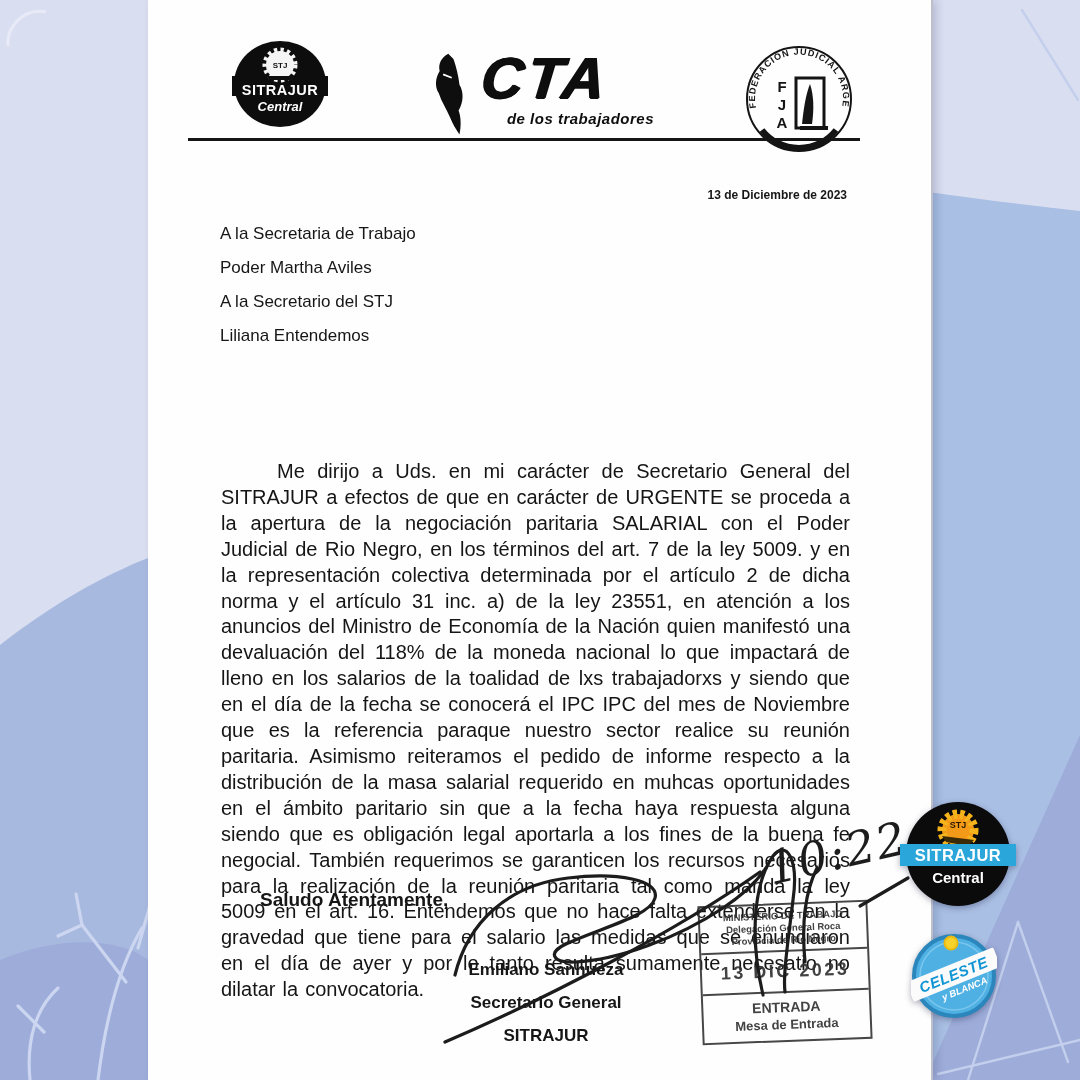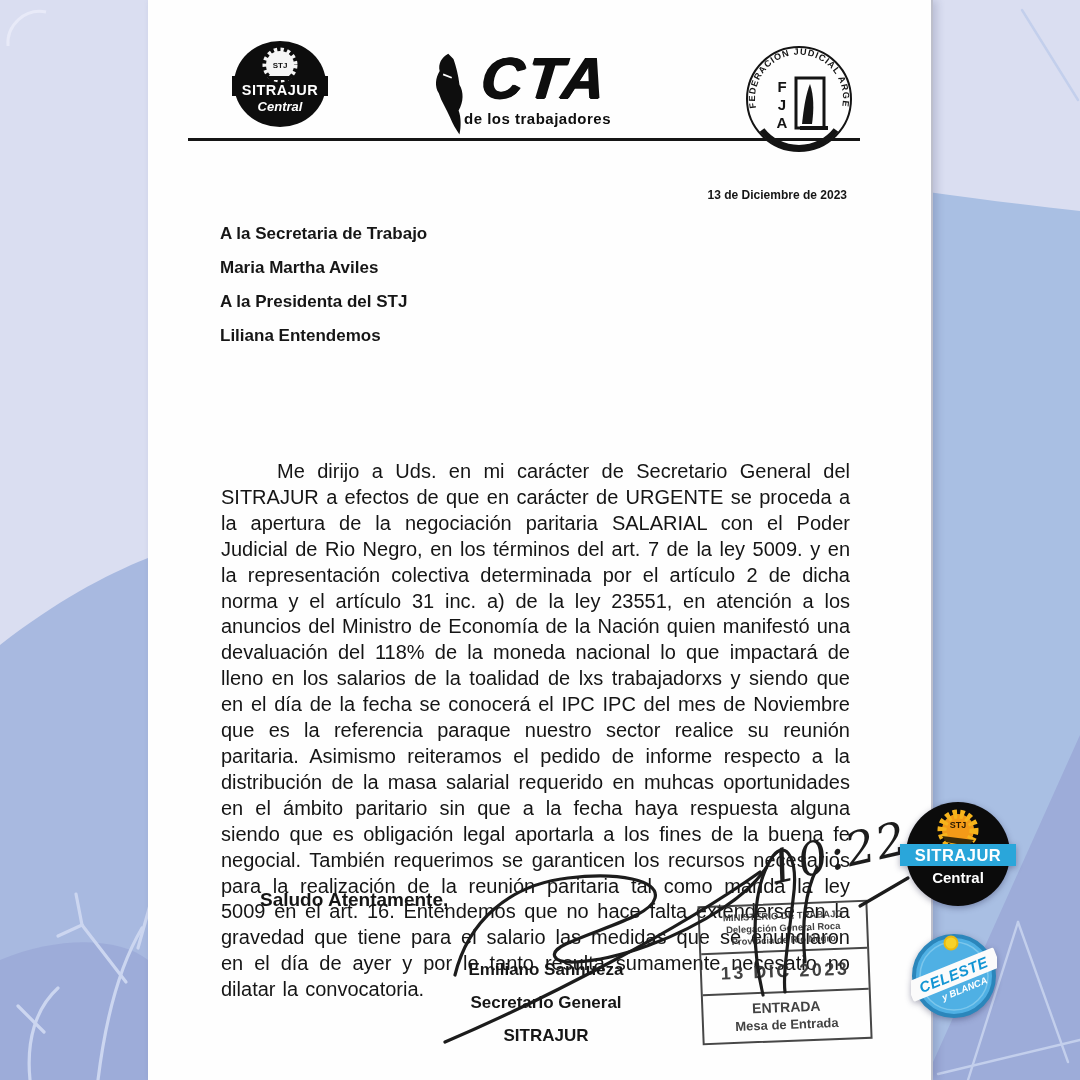--- a/index.html
+++ b/index.html
@@ -21,28 +21,28 @@
   .logo-row{position:absolute;left:0;top:0;width:100%;height:150px;}
   .logo-sitrajur{position:absolute;left:84px;top:40px;}
   .logo-cta{position:absolute;left:276px;top:50px;width:230px;height:92px;}
   .cta-word{
     position:absolute;left:58px;top:-6px;
     font-style:italic;font-weight:bold;font-size:58px;letter-spacing:4px;
     color:#0e0e0e;transform:skewX(-6deg);
     text-shadow:1px 0 #0e0e0e,-1px 0 #0e0e0e,0 1px #0e0e0e;
   }
   .cta-sub{
-    position:absolute;left:40px;top:60px;width:190px;text-align:left;
-    font-weight:bold;font-size:15px;color:#0e0e0e;letter-spacing:.5px;
+    position:absolute;left:40px;top:60px;width:190px;text-align:right;
+    font-weight:bold;font-size:15px;color:#0e0e0e;letter-spacing:.5px;font-style:italic;
   }
   .logo-fja{position:absolute;left:596px;top:44px;}
   .header-rule{position:absolute;left:40px;top:138px;width:672px;height:3px;background:#151515;}
   
   .date-line{position:absolute;top:188px;right:84px;font-weight:bold;font-size:12px;}
-  .recipient{position:absolute;left:72px;font-weight:bold;font-size:17px;}
+  .recipient{position:absolute;left:72px;font-weight:normal;font-size:17px;}
   .r0{top:224px}.r1{top:258px}.r2{top:292px}.r3{top:326px}
   .body-par{
     position:absolute;left:73px;top:459px;width:629px;
     font-size:20px;line-height:25.9px;text-align:justify;text-indent:56px;
     word-spacing:1.5px;color:#151515;
   }
   .closing{position:absolute;left:112px;top:889px;font-size:19px;font-weight:bold;}
   .sig-block{
     position:absolute;left:288px;top:960px;width:220px;
     display:flex;flex-direction:column;align-items:center;gap:13px;
@@ -144,22 +144,22 @@
         <path d="M 58 80 C 60 62 62 50 66 40 C 70 52 70 66 68 80 Z" fill="#141414"></path>
         <path d="M 56 84 L 84 84" stroke="#141414" stroke-width="4"></path>
       </g>
     </svg>
 
     <div class="header-rule"></div>
   </div>
 
   <div class="date-line">13 de Diciembre de 2023</div>
   <div class="recipient r0">A la Secretaria de Trabajo</div>
-  <div class="recipient r1">Maria Martha Aviles</div>
-  <div class="recipient r2">A la Presidenta del STJ</div>
+  <div class="recipient r1">Poder Martha Aviles</div>
+  <div class="recipient r2">A la Secretario del STJ</div>
   <div class="recipient r3">Liliana Entendemos</div>
 
   <div class="body-par">Me dirijo a Uds. en mi carácter de Secretario General del SITRAJUR a efectos de que en carácter de URGENTE se proceda a la apertura de la negociación paritaria SALARIAL con el Poder Judicial de Rio Negro, en los términos del art. 7 de la ley 5009. y en la representación colectiva determinada por el artículo 2 de dicha norma y el artículo 31 inc. a) de la ley 23551, en atención a los anuncios del Ministro de Economía de la Nación quien manifestó una devaluación del 118% de la moneda nacional lo que impactará de lleno en los salarios de la toalidad de lxs trabajadorxs y siendo que en el día de la fecha se conocerá el IPC IPC del mes de Noviembre que es la referencia paraque nuestro sector realice su reunión paritaria. Asimismo reiteramos el pedido de informe respecto a la distribución de la masa salarial requerido en muhcas oportunidades en el ámbito paritario sin que a la fecha haya respuesta alguna siendo que es obligación legal aportarla a los fines de la buena fe negocial. También requerimos se garanticen los recursos necesarios para la realización de la reunión paritaria tal como manda la ley 5009 en el art. 16. Entendemos que no hace falta extenderse en la gravedad que tiene para el salario las medidas que se enunciaron en el día de ayer y por lo tanto resulta sumamente necesatio no dilatar la convocatoria.</div>
 
   <div class="closing">Saludo Atentamente,</div>
   <div class="sig-block">
     <div>Emiliano Sanhueza</div>
     <div>Secretario General</div>
     <div>SITRAJUR</div>
   </div>

